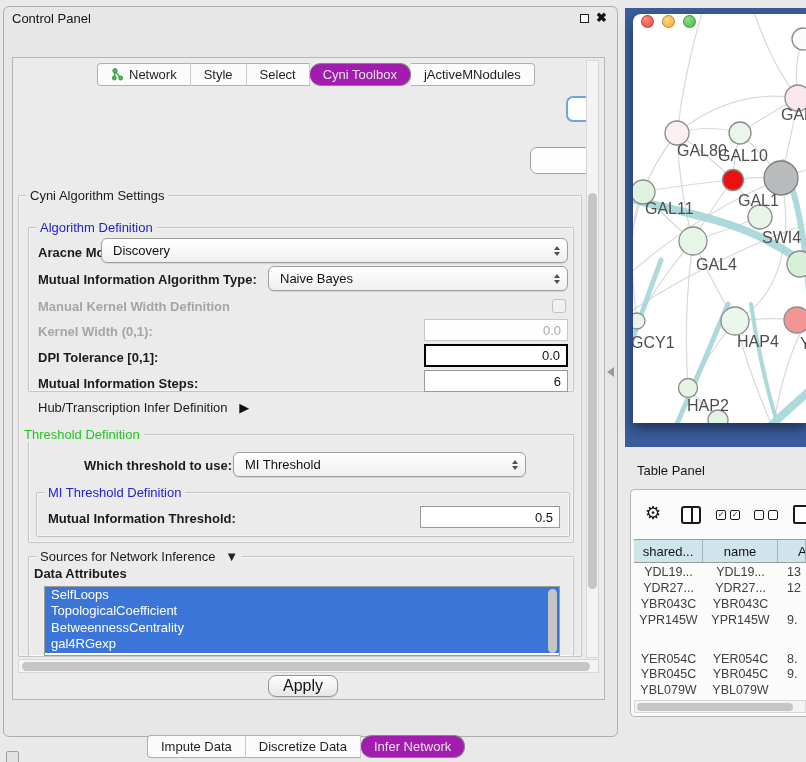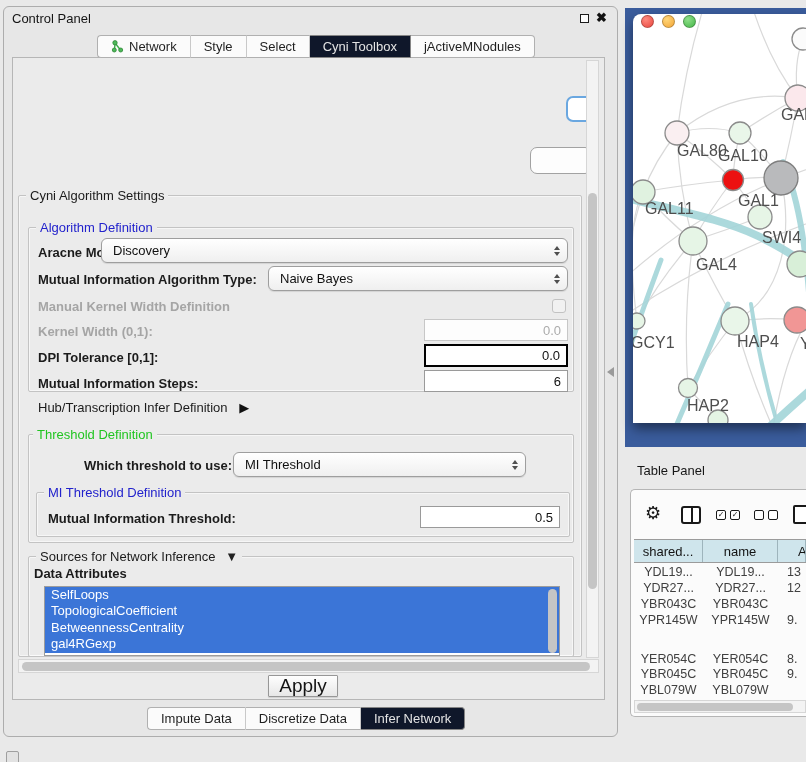--- a/index.html
+++ b/index.html
@@ -9,27 +9,27 @@
 
   .abs { position:absolute; }
 
   
   .cp-window { left:3px; top:6px; width:615px; height:731px; background:#e7e7e7; border:1px solid #adadad; border-radius:6px; }
   .cp-title  { left:12px; top:11px; font-size:13px; color:#141414; }
   .cp-float  { left:580px; top:14px; width:9px; height:9px; border:1.6px solid #1c1c1c; background:#fdfdfd; }
   .cp-close  { left:596px; top:10px; font-size:13px; font-weight:bold; color:#111; }
 
   
-  .tabbar { display:flex; }
+  .tabbar { display:flex;margin-top:28px; }
   .tab { height:23px; display:flex; align-items:center; gap:5px; padding:0 13px; background:#fbfbfb;
          border-top:1px solid #b0b0b0; border-bottom:1px solid #b0b0b0; border-right:1px solid #c9c9c9;
          font-size:13px; color:#1f1f1f; white-space:nowrap; }
   .tab:first-child { border-left:1px solid #b0b0b0; border-radius:4px 0 0 4px; }
   .tab:last-child  { border-right:1px solid #b0b0b0; border-radius:0 4px 4px 0; }
-  .tab.sel { background:#0f172a; color:#e4e4e4; border-color:#858585; }
+  .tab.sel { background:#a21caf; color:#e4e4e4; border-color:#858585;border-radius:11px; }
 
   .content-panel { left:12px; top:57px; width:593px; height:643px; background:#ebebeb; border:1px solid #b6b6b6; }
 
   
   .grp { border:1px solid #c3c3c3; border-radius:2px; box-shadow:inset 0 0 0 1px rgba(255,255,255,.55); }
   .grp-title { background:#ebebeb; padding:0 4px; font-size:13px; color:#1b1b1b; white-space:nowrap; }
   .t-blue  { color:#2222cc; }
   .t-green { color:#21c521; }
 
   .lb { font-size:13px; font-weight:bold; color:#1b1b1b; white-space:nowrap; }
@@ -60,22 +60,22 @@
 
   
   .sb-track-v { background:#f3f3f3; border:1px solid #d6d6d6; }
   .sb-track-h { background:#f3f3f3; border:1px solid #d6d6d6; }
   .sb-thumb { background:#c5c5c5; border-radius:6px; }
 
   
   .listbox { background:#fff; border:1px solid #9c9c9c; overflow:hidden; }
   .list-item { height:16.4px; line-height:16.4px; font-size:13px; color:#fff; background:#3b75d7; padding-left:6px; white-space:nowrap; }
 
-  .btn { border:1px solid #979797; border-radius:1px; background:linear-gradient(#fefefe,#e7e7e7);
-         font-size:19px; color:#141414; display:flex; align-items:center; justify-content:center;
+  .btn { border:1px solid #979797; border-radius:8px; background:linear-gradient(#fefefe,#e7e7e7);
+         font-size:16px; color:#141414; display:flex; align-items:center; justify-content:center;
          box-shadow:0 1px 1px rgba(0,0,0,.12); }
 
   
   .net-frame { left:625px; top:8px; width:181px; height:439px; background:#3a5c9c; }
   .net-window { left:633px; top:14px; width:173px; height:409px; background:#ffffff; border-radius:8px 0 0 0;
                 box-shadow:0 6px 12px rgba(0,0,0,.45); }
   .light { width:13px; height:13px; border-radius:50%; border:1px solid rgba(0,0,0,.25); }
 
   
   .tp-title { left:637px; top:463px; font-size:13px; color:#161616; }
@@ -147,21 +147,21 @@
 
   <div class="abs lb" style="left:38px;top:376px;">Mutual Information Steps:</div>
   <div class="abs field" style="left:424px;top:370px;width:144px;height:22px;">6</div>
 
   <div class="abs lb plain" style="left:38px;top:400px;">
     <span>Hub/Transcription Infer Definition</span>
     <span style="margin-left:8px;font-size:13px;color:#111;">▶</span>
   </div>
 
   <div class="abs grp" style="left:28px;top:434px;width:546px;height:109px;"></div>
-  <div class="abs grp-title t-green" style="left:33px;top:427px;">Threshold Definition</div>
+  <div class="abs grp-title t-green" style="left:20px;top:427px;">Threshold Definition</div>
 
   <div class="abs lb" style="left:84px;top:458px;">Which threshold to use:</div>
   <div class="abs combo" style="left:233px;top:452px;width:293px;height:25px;text-align:right;">
     <span>MI Threshold</span>
     <span class="spin">
         <i class="up"></i>
         <i class="dn"></i>
       </span>
   </div>
 

